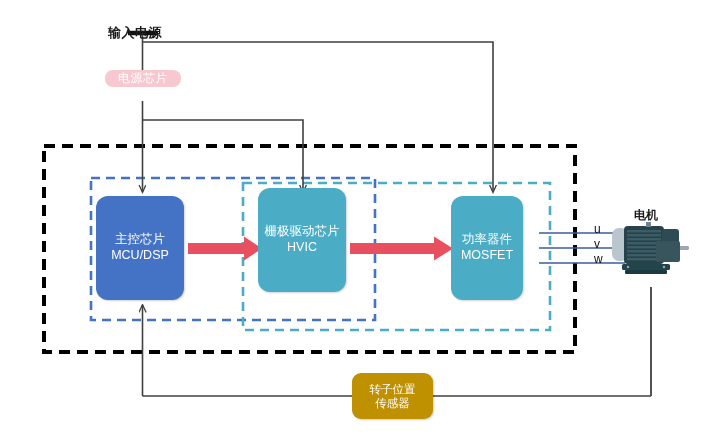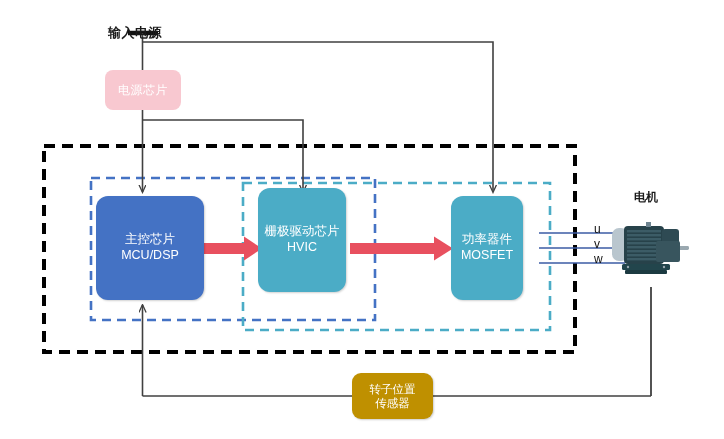--- a/index.html
+++ b/index.html
@@ -35,21 +35,21 @@
     text-align: center;
     line-height: 1.25;
   }
   .node .l1, .node .l2 {
     display: block;
     white-space: nowrap;
   }
 
   
   #node-mcu {
-    left: 96px; top: 196px; width: 108px; height: 104px;
+    left: 96px; top: 196px; width: 88px; height: 104px;
     background: #4472C4;
     border-radius: 12px;
     font-size: 12.5px;
     box-shadow: 1px 1px 2px rgba(0,0,0,0.18);
   }
   
   #node-hvic {
     left: 258px; top: 188px; width: 88px; height: 104px;
     background: #4BACC6;
     border-radius: 12px;
@@ -59,21 +59,21 @@
   
   #node-mosfet {
     left: 451px; top: 196px; width: 72px; height: 104px;
     background: #4BACC6;
     border-radius: 12px;
     font-size: 12.5px;
     box-shadow: 1px 1px 2px rgba(0,0,0,0.18);
   }
   
   #node-powerchip {
-    left: 105px; top: 70px; width: 76px; height: 40px;
+    left: 105px; top: 70px; width: 76px; height: 17px;
     background: #F8C8D0;
     border-radius: 8px;
     font-size: 12px;
     letter-spacing: 0.5px;
   }
   
   #node-sensor {
     left: 352px; top: 373px; width: 81px; height: 46px;
     background: #BF9000;
     border-radius: 9px;
@@ -88,21 +88,21 @@
     color: #1a1a1a;
   }
   #label-input-power {
     left: 108px; top: 5px;
     font-size: 13px;
     font-weight: bold;
     letter-spacing: 0.5px;
     margin-top: 19px;
   }
   #label-motor {
-    left: 634px; top: 189px;
+    left: 634px; top: 207px;
     font-size: 12px;
     font-weight: bold;
   }
   .phase-label {
     position: absolute;
     font-size: 12px;
     color: #111111;
   }
   #label-phase-u { left: 594px; top: 222px; }
   #label-phase-v { left: 594px; top: 237px; }

